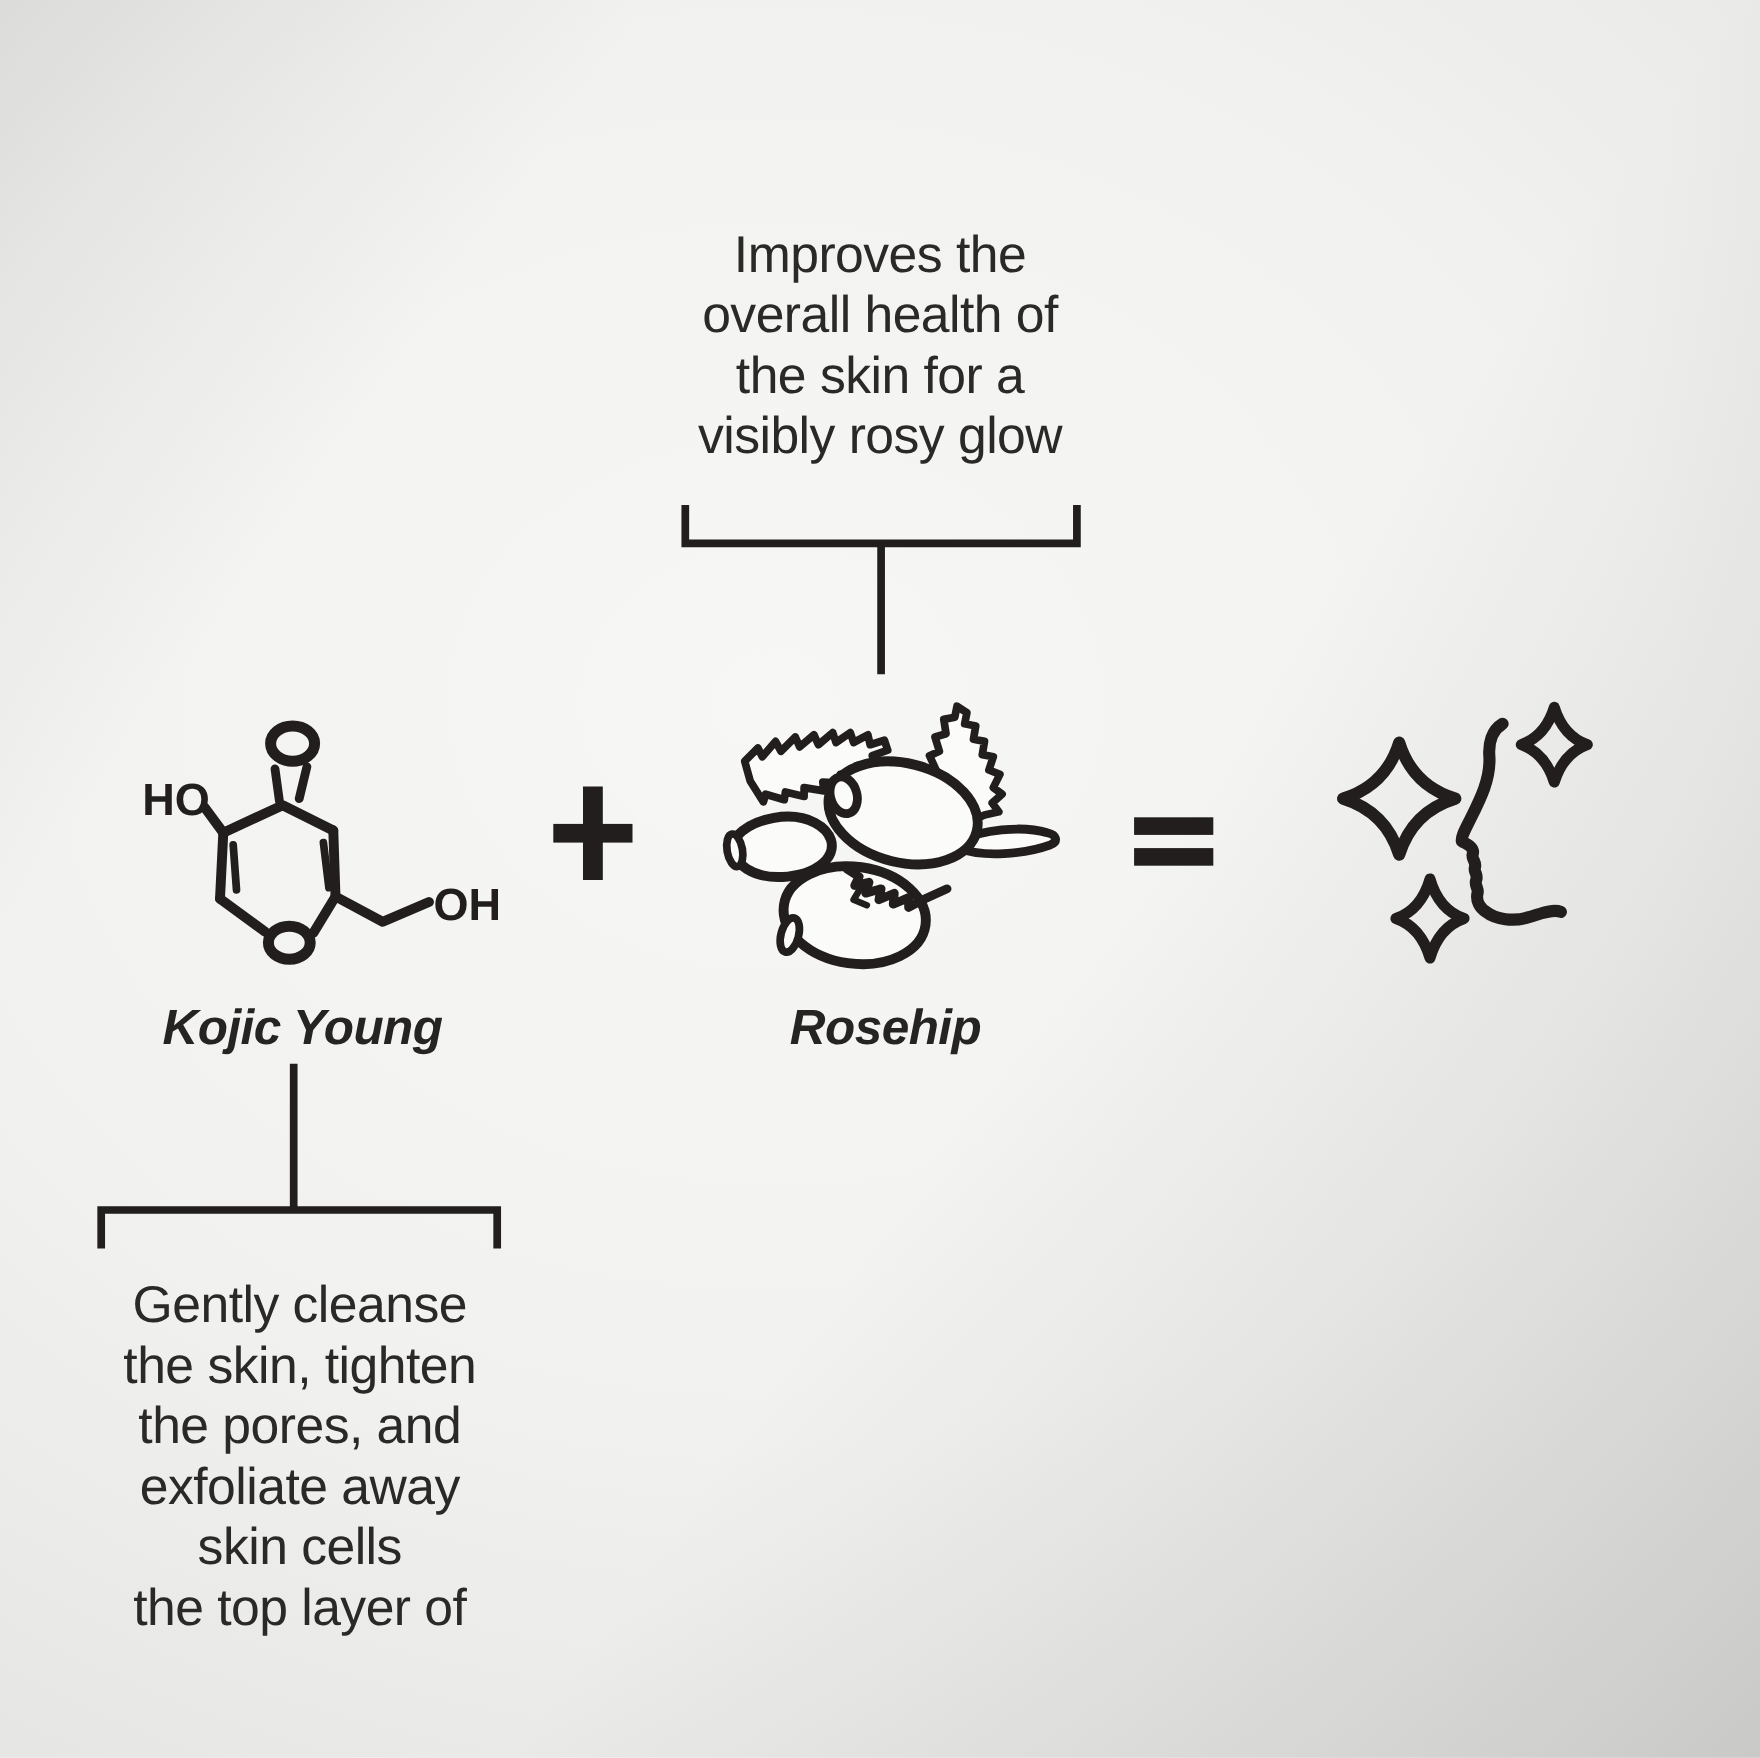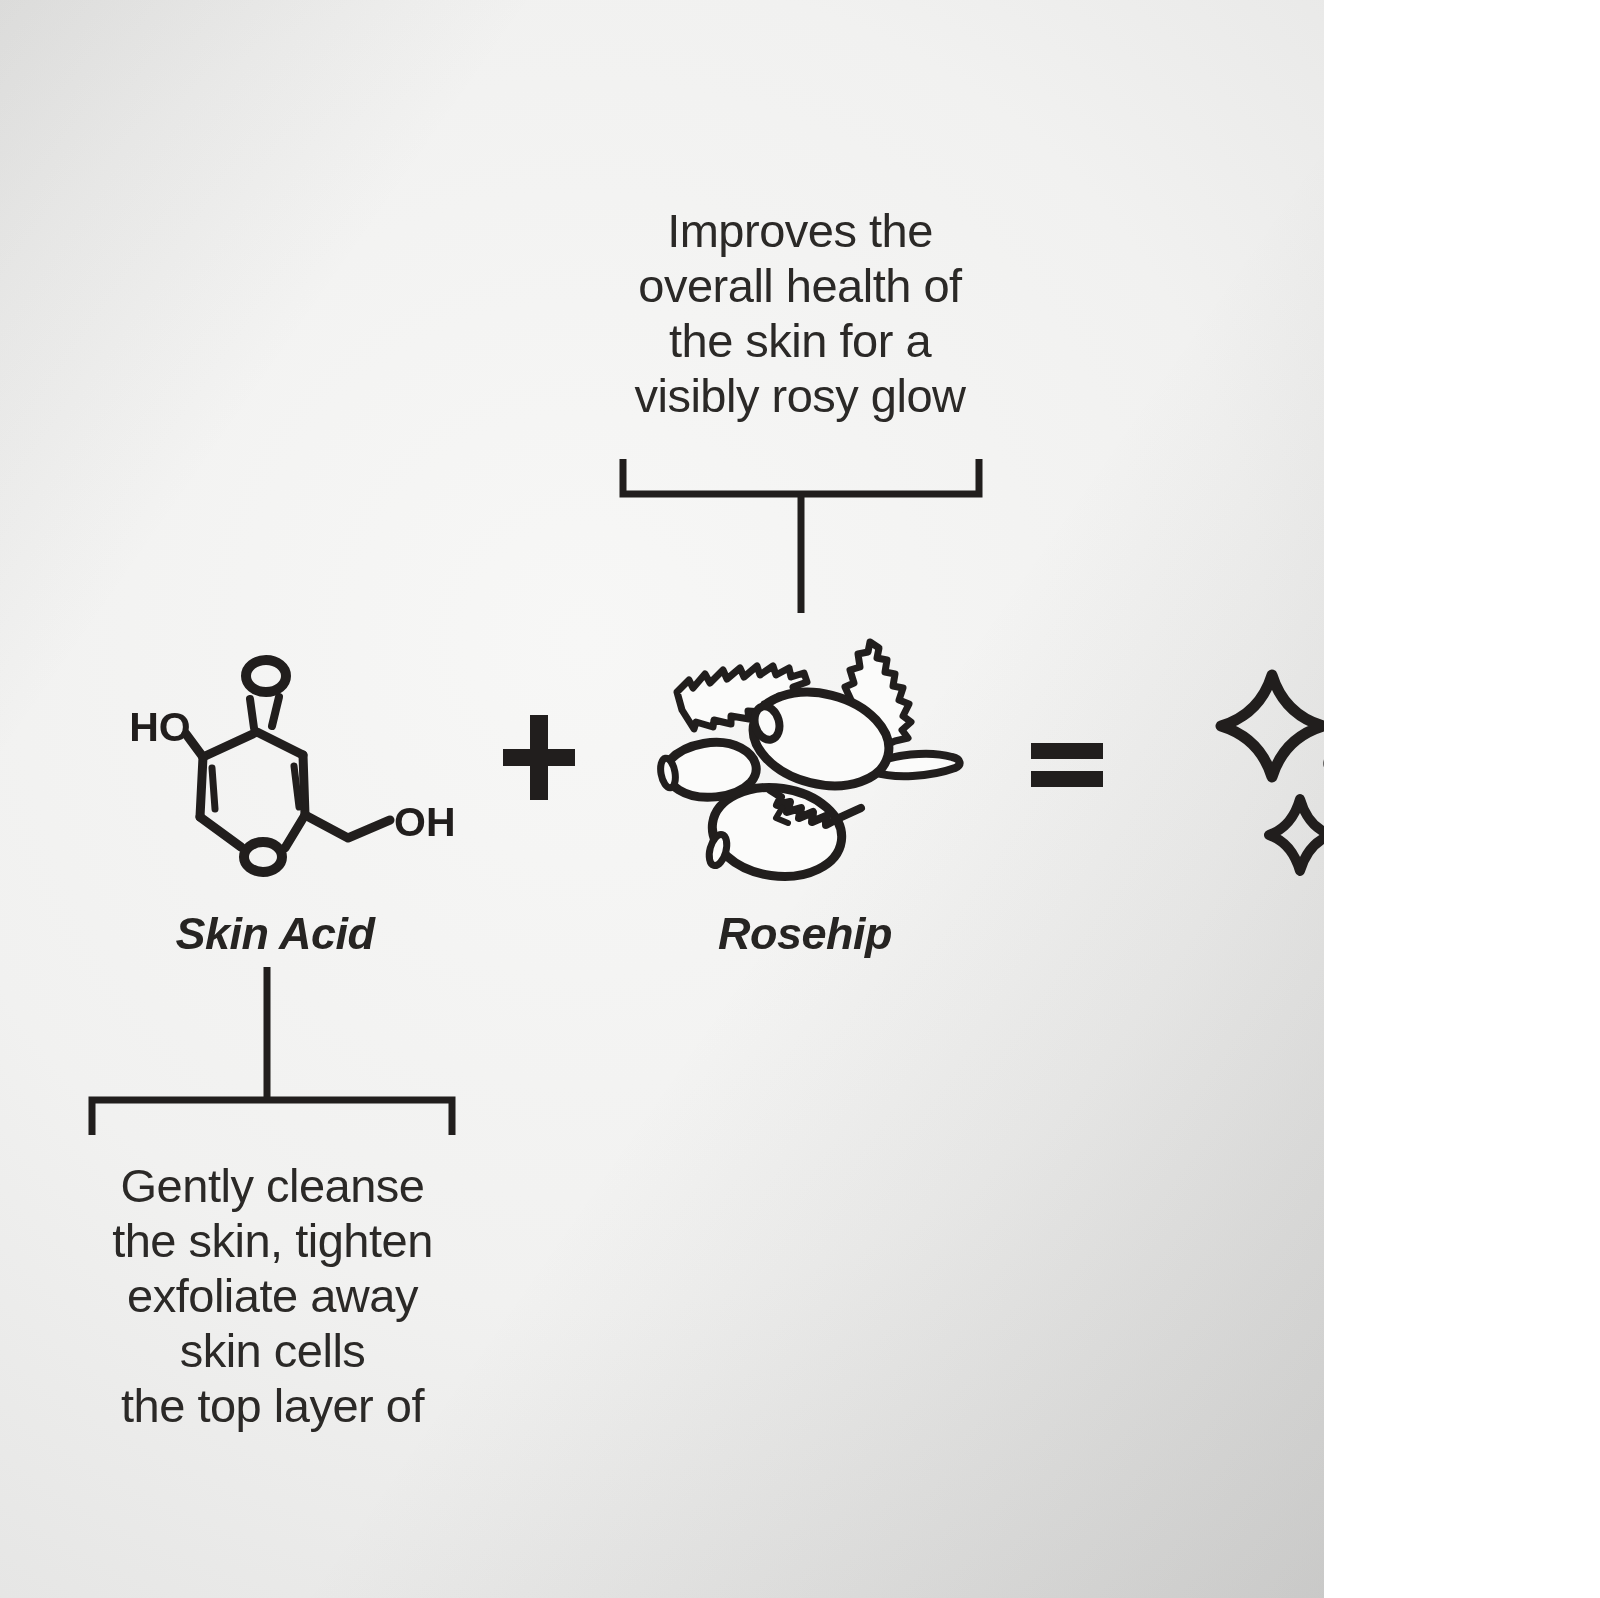--- a/index.html
+++ b/index.html
@@ -1,21 +1,21 @@
 <!DOCTYPE html>
 <html><head>
 <meta charset="utf-8">
 <style>
   html,body{margin:0;padding:0;}
   body{
     width:1600px;height:1598px;overflow:hidden;
     font-family:"Liberation Sans","DejaVu Sans",sans-serif;
   }
   .canvas{
-    position:relative;width:1324px;height:1598px;overflow:hidden;
+    position:relative;width:1600px;height:1598px;overflow:hidden;
     background-image:
       linear-gradient(125deg, rgba(70,70,68,0.10) 0%, rgba(70,70,68,0.00) 22%, rgba(70,70,68,0.00) 58%, rgba(70,70,68,0.17) 100%),
       radial-gradient(135% 110% at 44% 40%, #f7f7f6 0%, #f1f1f0 38%, #e4e4e3 68%, #d2d2d1 100%);
     text-decoration: underline;
   }
   .note{
     position:absolute;text-align:center;color:#2b2927;
     font-size:47px;line-height:55px;letter-spacing:-0.5px;font-weight:400;
   }
   .ing-label{
@@ -139,33 +139,34 @@
         C146,150 150,153 149,158
         C147,162 152,165 151,170
         C149,174 154,177 152,182
         C150,187 155,190 153,195
         C152,201 155,207 161,211
         C170,218 186,220 199,216
         C210,213 221,208 229,211"></path>
     </g>
   </svg>
 
-  <div class="ing-label" style="left:75px;top:908px;width:400px;">Skin Acid</div>
+  <div class="ing-label" style="left:75px;top:908px;width:400px;">Kojic Young</div>
 
   <div class="ing-label" style="left:605px;top:908px;width:400px;">Rosehip</div>
 
 
   <svg class="art" style="left:80px;top:955px;" width="390" height="185" viewBox="0 0 390 185">
     <g stroke="#211e1d" stroke-width="7" fill="none">
       <path d="M187,12 V145"></path>
       <path d="M12,180 V145 H372 V180"></path>
     </g>
   </svg>
 
   <div class="note" style="left:60px;top:1158px;width:425px;">
     <div>Gently cleanse</div>
     <div>the skin, tighten</div>
+    <div>the pores, and</div>
     <div>exfoliate away</div>
     <div>skin cells</div>
     <div>the top layer of</div>
   </div>
 
 </div>
 
 </body></html>

